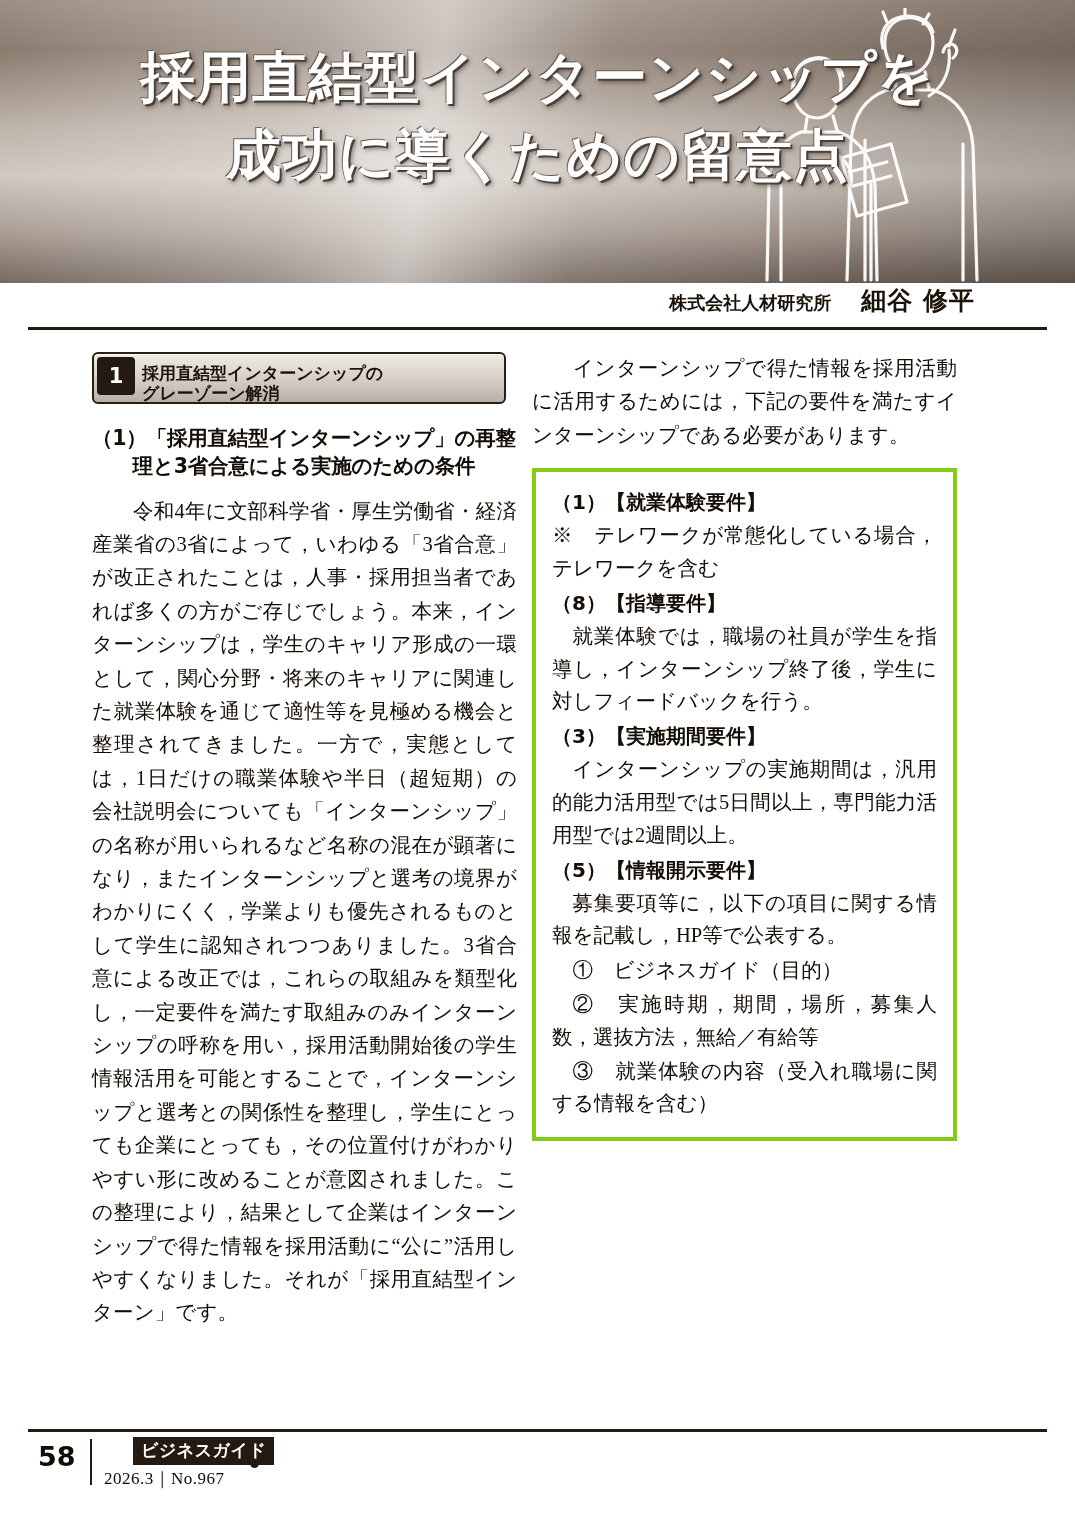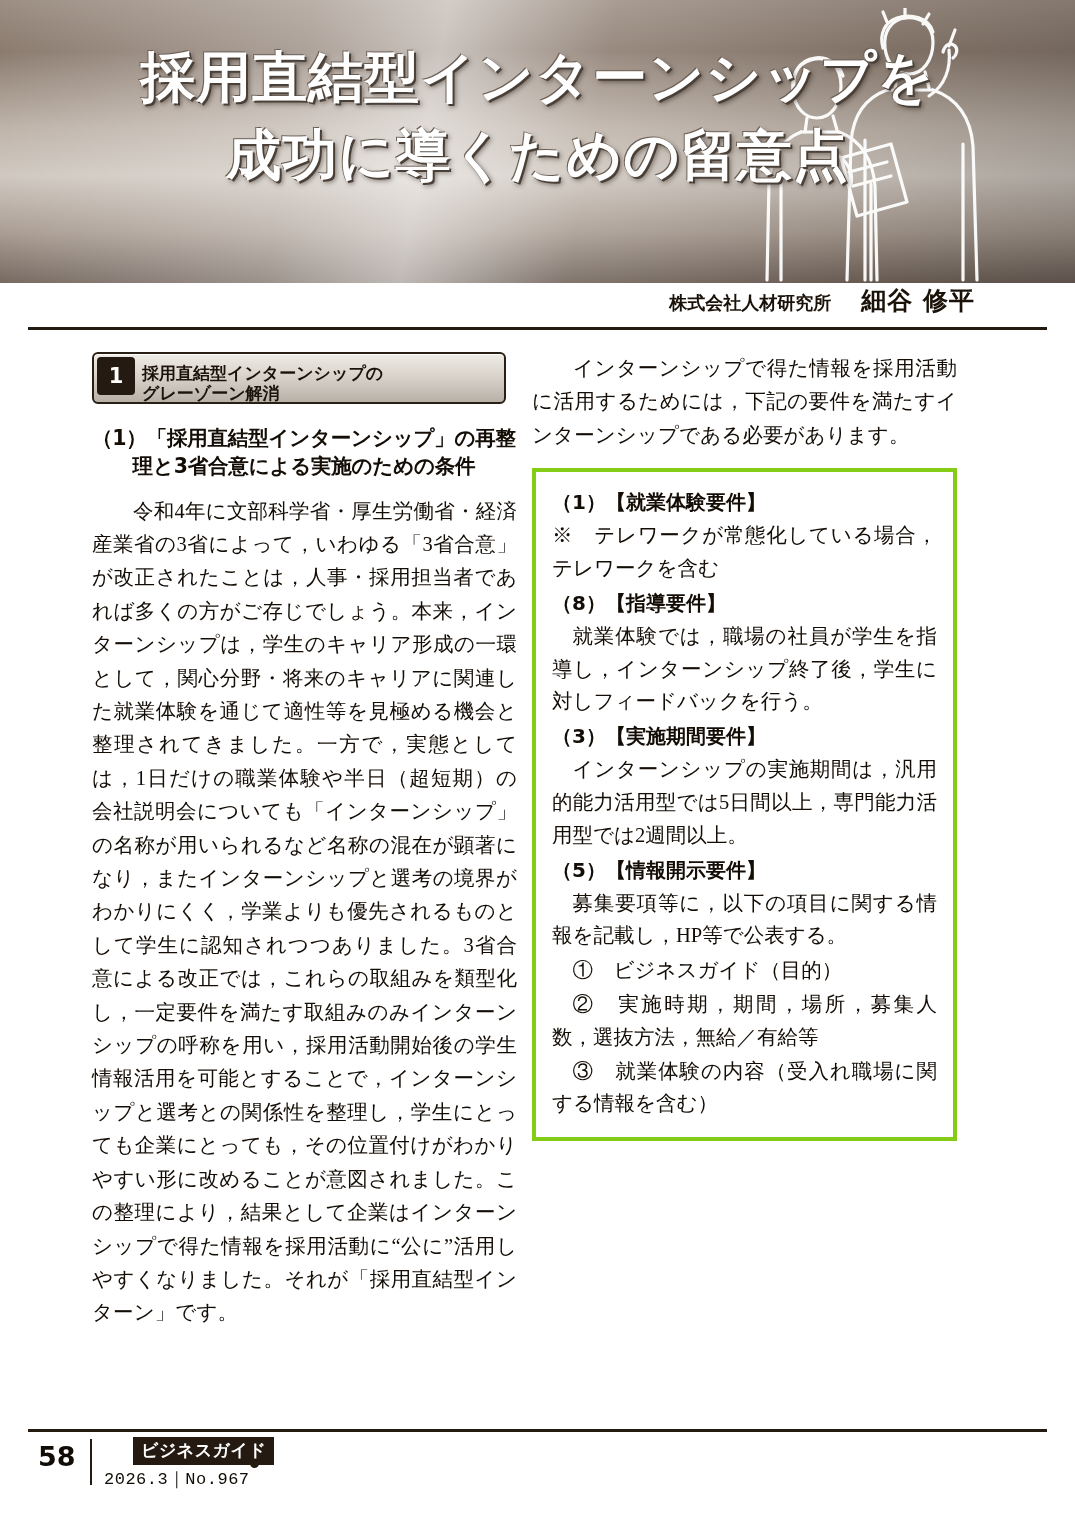--- a/index.html
+++ b/index.html
@@ -256,21 +256,21 @@
     top: 30px;
     width: 9px;
     height: 9px;
     border-radius: 50%;
     background: #241a11;
   }
   .issue {
     position: absolute;
     left: 76px;
     top: 38px;
-    font-family: Liberation Mono, monospace;
+    font-family: Liberation Serif, serif;
     font-size: 17px;
     color: #120c06;
     letter-spacing: 0.5px;
   }
 </style>
 </head>
 <body>
 
 <div class="banner">
   <div class="banner-sheen"></div>

